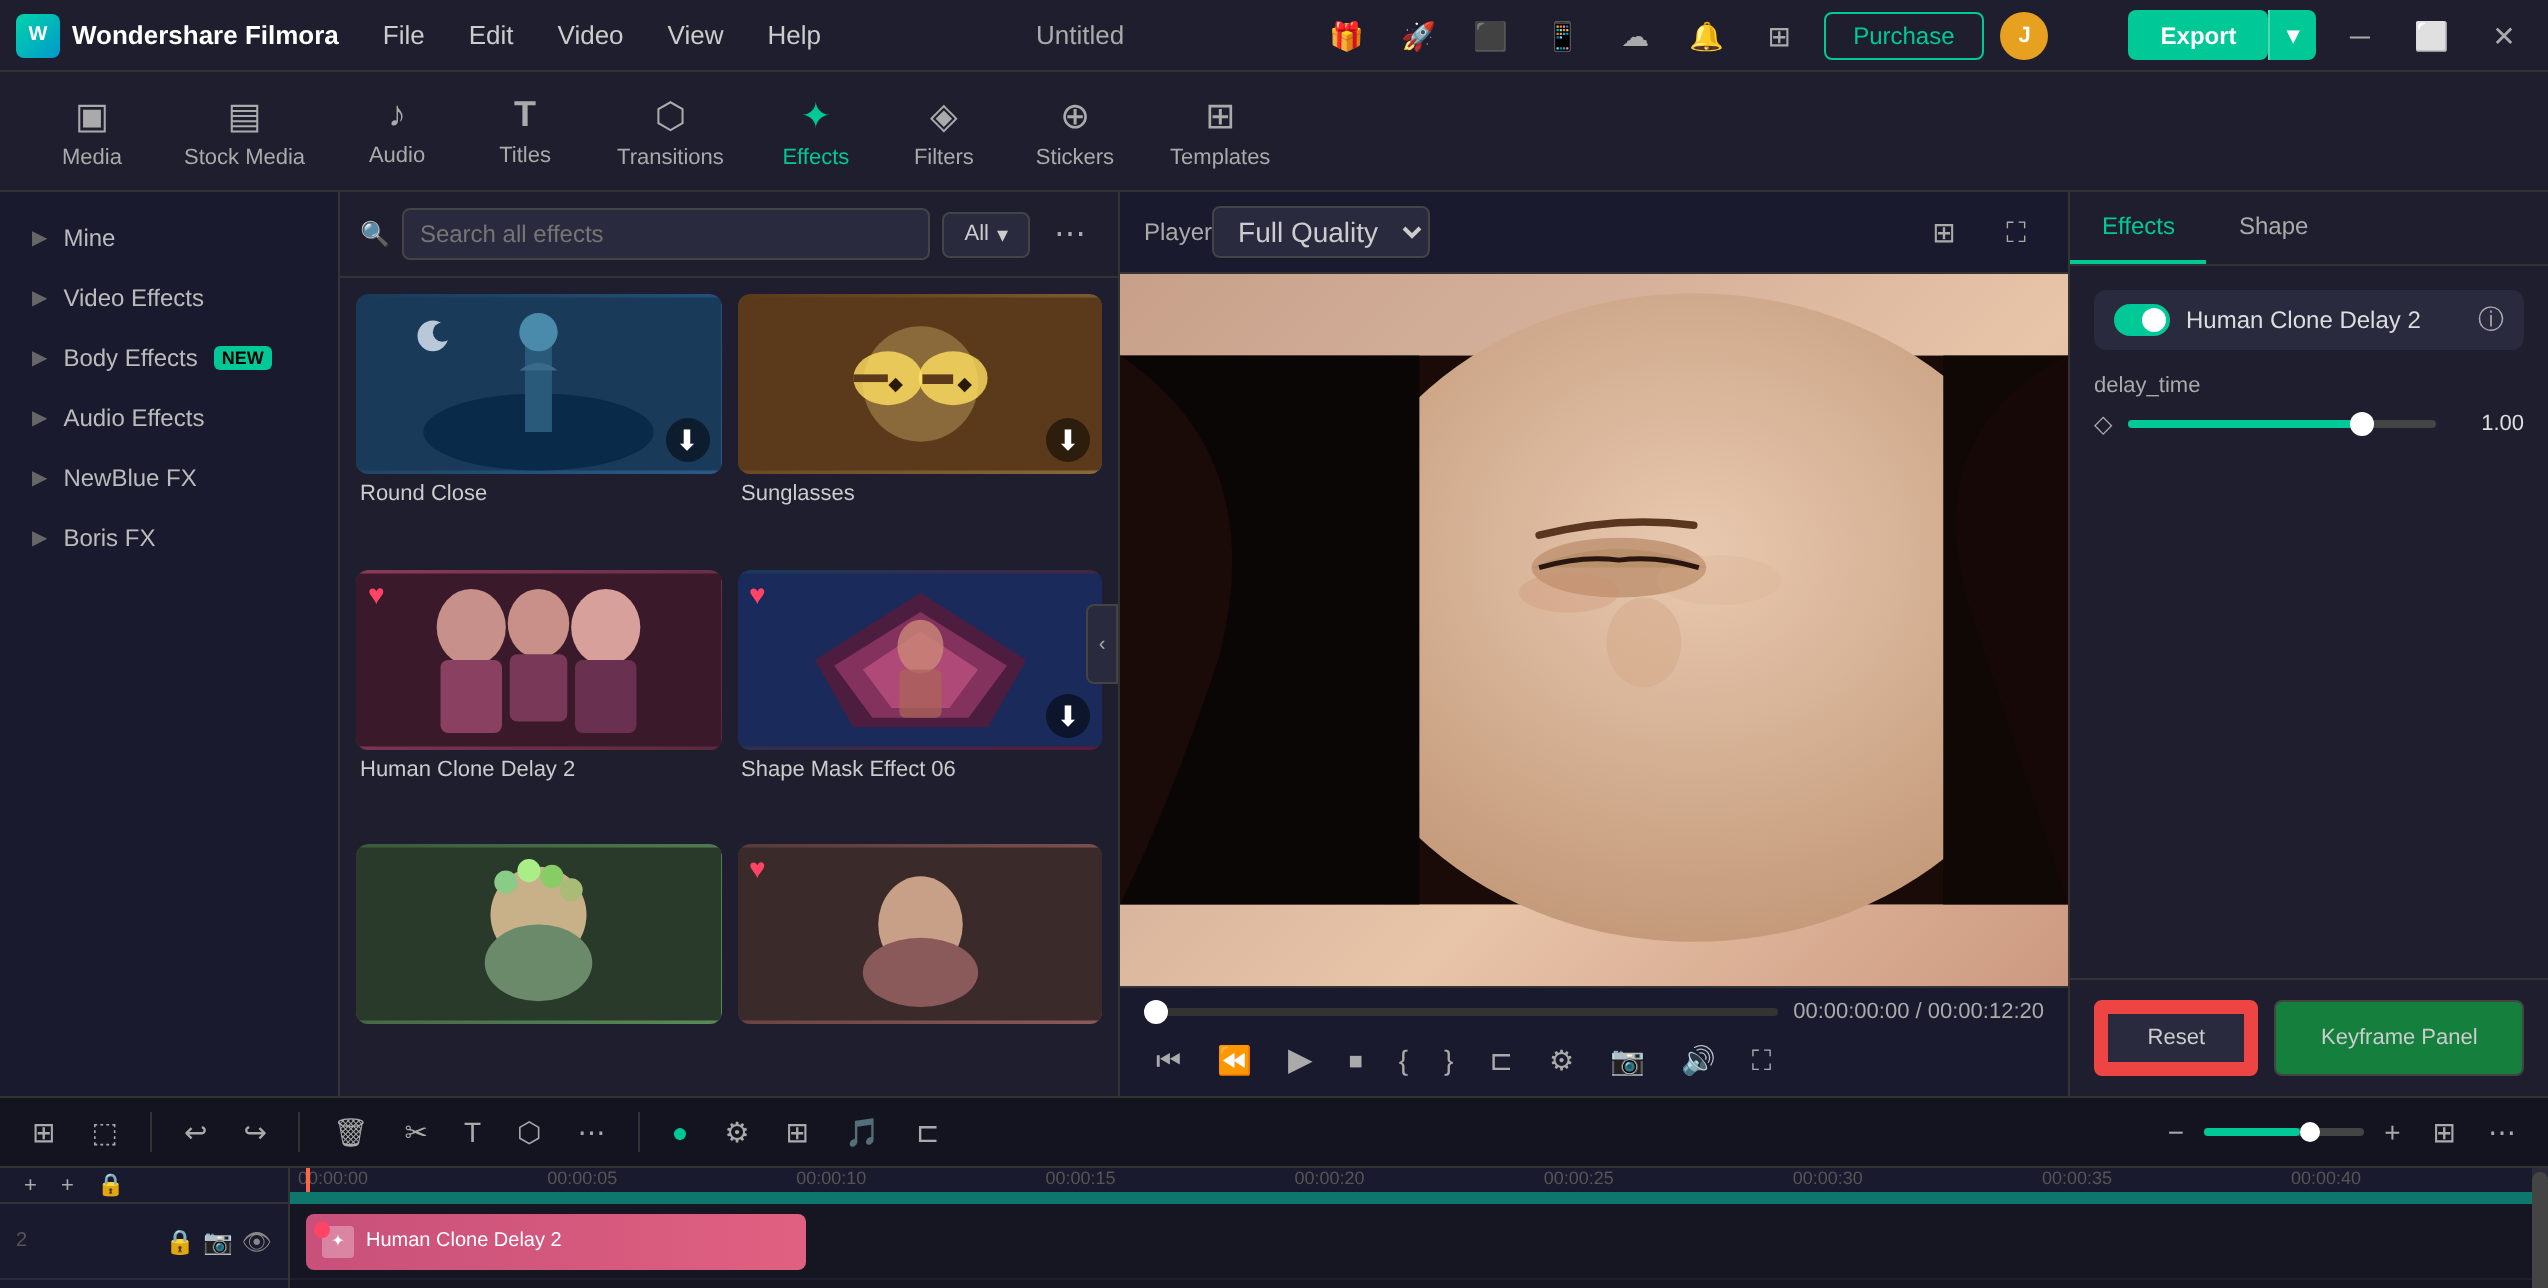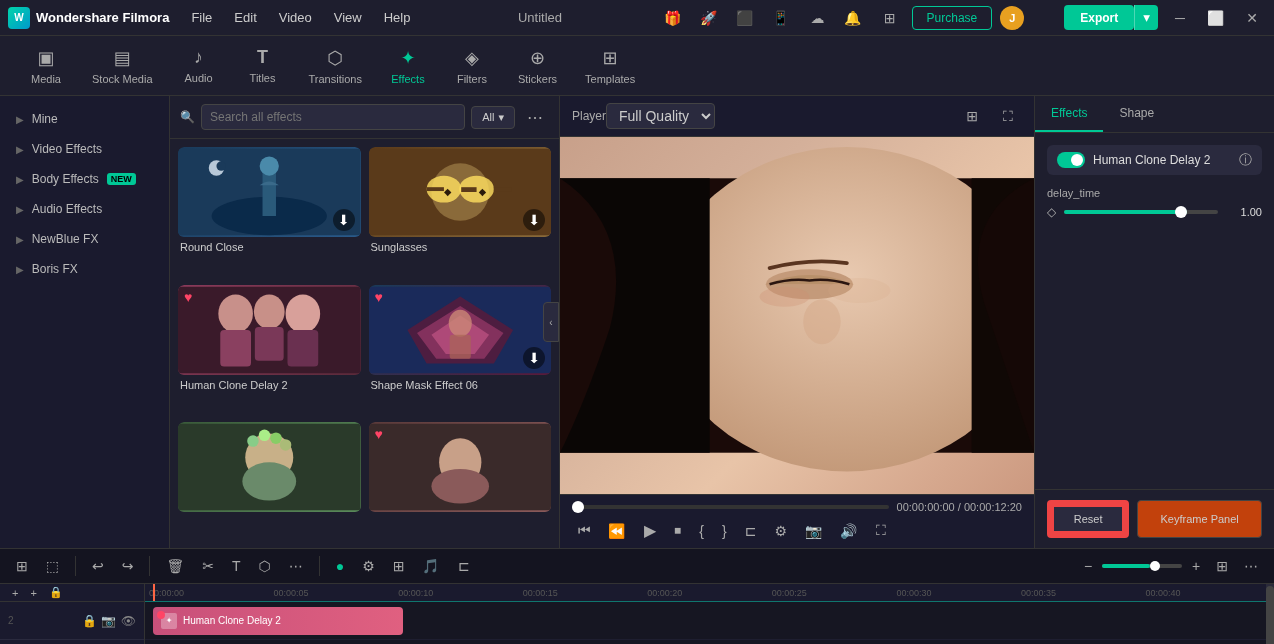--- a/index.html
+++ b/index.html
@@ -80,42 +80,42 @@
     .param-row { margin-bottom: 16px; }
     .param-label { color: #aaa; font-size: 11px; margin-bottom: 6px; }
     .slider-row { display: flex; align-items: center; gap: 8px; }
     .slider-track { flex: 1; height: 4px; background: #444; border-radius: 2px; position: relative; }
     .slider-fill { width: 80%; height: 100%; background: #00c896; border-radius: 2px; }
     .slider-thumb { width: 12px; height: 12px; background: #fff; border-radius: 50%; position: absolute; right: 20%; top: -4px; cursor: pointer; }
     .param-value { color: #ddd; font-size: 11px; min-width: 36px; text-align: right; }
     .diamond-icon { color: #aaa; font-size: 12px; cursor: pointer; }
     #right-footer { display: flex; gap: 8px; padding: 10px 12px; border-top: 1px solid #333; }
     .reset-btn { flex: 1; background: #2a2a3e; border: 7px solid #ef4444; color: #ccc; padding: 6px; border-radius: 4px; cursor: pointer; font-size: 11px; }
-    .keyframe-btn { flex: 2; background: #c2410c; border: 1px solid #444; color: #ccc; padding: 5px; border-radius: 4px; cursor: pointer; font-size: 11px; }
+    .keyframe-btn { flex: 2; background: #15803d; border: 1px solid #444; color: #ccc; padding: 5px; border-radius: 4px; cursor: pointer; font-size: 11px; }
 
     
     #bottom-area { height: 160px; background: #141420; border-top: 1px solid #333; display: flex; flex-direction: column; }
     #timeline-toolbar { display: flex; align-items: center; gap: 6px; padding: 6px 10px; border-bottom: 1px solid #333; }
     .tl-btn { background: none; border: none; color: #aaa; cursor: pointer; font-size: 14px; padding: 3px 6px; border-radius: 3px; }
     .tl-sep { width: 1px; height: 20px; background: #333; margin: 0 4px; }
     .tl-zoom { display: flex; align-items: center; gap: 4px; margin-left: auto; }
     .zoom-track { width: 80px; height: 4px; background: #444; border-radius: 2px; position: relative; }
     .zoom-fill { width: 60%; height: 100%; background: #00c896; border-radius: 2px; }
     .zoom-thumb { width: 10px; height: 10px; background: #fff; border-radius: 50%; position: absolute; left: 60%; top: -3px; }
 
     #timeline-content { flex: 1; display: flex; overflow: hidden; }
     #track-headers { width: 145px; background: #1a1a2e; border-right: 1px solid #333; }
     .track-header { height: 38px; display: flex; align-items: center; padding: 0 8px; gap: 6px; border-bottom: 1px solid #2a2a3e; font-size: 11px; color: #888; }
     .track-controls { display: flex; gap: 4px; margin-left: auto; }
     .track-ctrl { font-size: 12px; cursor: pointer; color: #666; }
     .track-ctrl.visible { color: #888; }
     .track-num { font-size: 10px; color: #555; }
 
     #timeline-tracks { flex: 1; overflow-x: hidden; position: relative; background: #161622; }
-    #timeline-ruler { height: 18px; background: #1a1a2e; border-bottom: 1px solid #0f766e; display: flex; align-items: center; padding: 0 4px; font-size: 9px; color: #666; position: relative; }
+    #timeline-ruler { height: 18px; background: #1a1a2e; border-bottom: 6px solid #0f766e; display: flex; padding: 0 4px; font-size: 9px; color: #666; position: relative; }
     .ruler-marks { display: flex; width: 100%; }
     .ruler-mark { flex: 1; text-align: left; font-size: 9px; color: #555; }
     #track-rows { position: relative; }
     .track-row { height: 38px; border-bottom: 1px solid #1e1e30; position: relative; display: flex; align-items: center; }
     .track-clip { position: absolute; left: 8px; height: 28px; border-radius: 4px; display: flex; align-items: center; padding: 0 8px; font-size: 10px; overflow: hidden; white-space: nowrap; cursor: pointer; }
     .clip-effect { background: linear-gradient(90deg, #c8507a, #e06080); color: #fff; width: 250px; }
     .clip-icon { width: 16px; height: 16px; background: rgba(255,255,255,0.3); border-radius: 2px; margin-right: 6px; flex-shrink: 0; display: flex; align-items: center; justify-content: center; font-size: 8px; }
     .fav-dot { width: 8px; height: 8px; background: #ff4466; border-radius: 50%; position: absolute; left: 4px; top: 4px; }
     .timeline-playhead { position: absolute; top: 0; left: 8px; width: 2px; background: #ff6644; height: 100%; pointer-events: none; }
 

